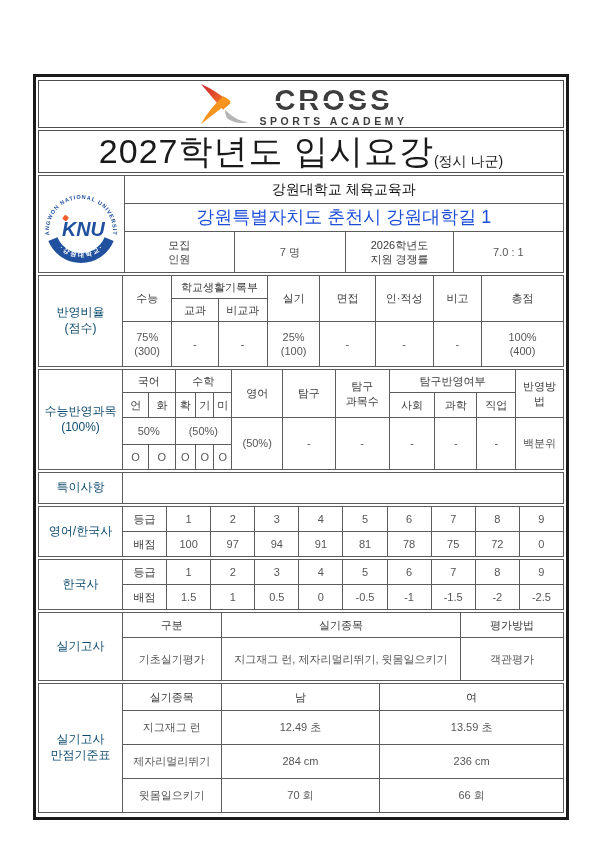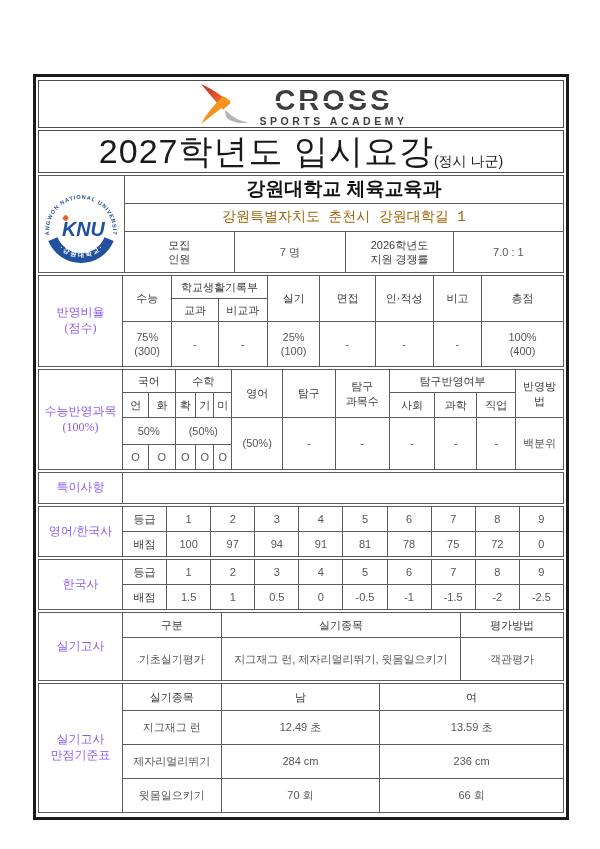--- a/index.html
+++ b/index.html
@@ -31,23 +31,23 @@
   .title-main{font-size:34px;color:#1a1a1a;letter-spacing:1px;}
   .title-sub{font-size:14px;color:#1a1a1a;margin-top:20px;}
   
   table.section{border-collapse:collapse;width:calc(100% - 0px);table-layout:fixed;}
   td{
     border:1px solid #5c5c5c;text-align:center;vertical-align:middle;
     font-size:11px;color:#565656;padding:1px 2px;white-space:pre-line;line-height:1.3;
     overflow:hidden;
   }
   td.hdr{color:#3a3a3a;}
-  td.lbl{font-size:12px;color:#8b5cf6;font-family:Liberation Serif, serif;}
-  td.uni-name{font-size:19px;font-weight:bold;color:#111;}
-  td.uni-addr{font-size:14px;color:#a16207;font-family:Liberation Mono, monospace;}
+  td.lbl{font-size:12px;color:#0c4a6e;}
+  td.uni-name{font-size:14px;font-weight:normal;color:#111;}
+  td.uni-addr{font-size:18px;color:#1d4ed8;}
   .h20 td{height:20px;} .h22 td{height:22px;} .h24 td{height:24px;}
   .h25 td{height:25px;} .h28 td{height:28px;} .h31 td{height:31px;}
   .h38 td{height:38px;} .h40 td{height:40px;} .h42 td{height:42px;}
   .logo-cell{background:#fff;}
 </style>
 </head>
 <body>
 
 <div class="sheet">
 

